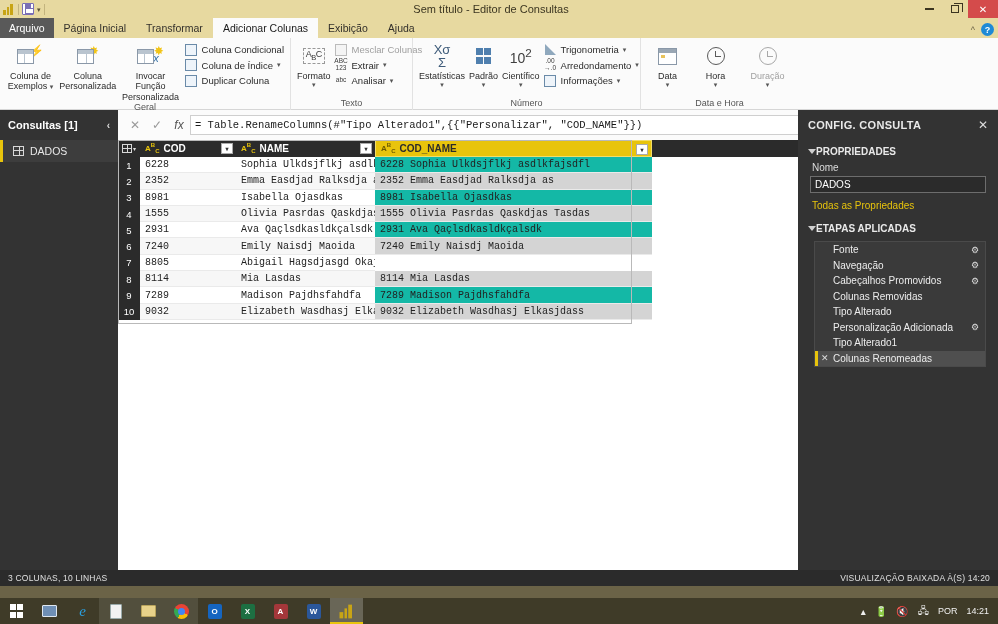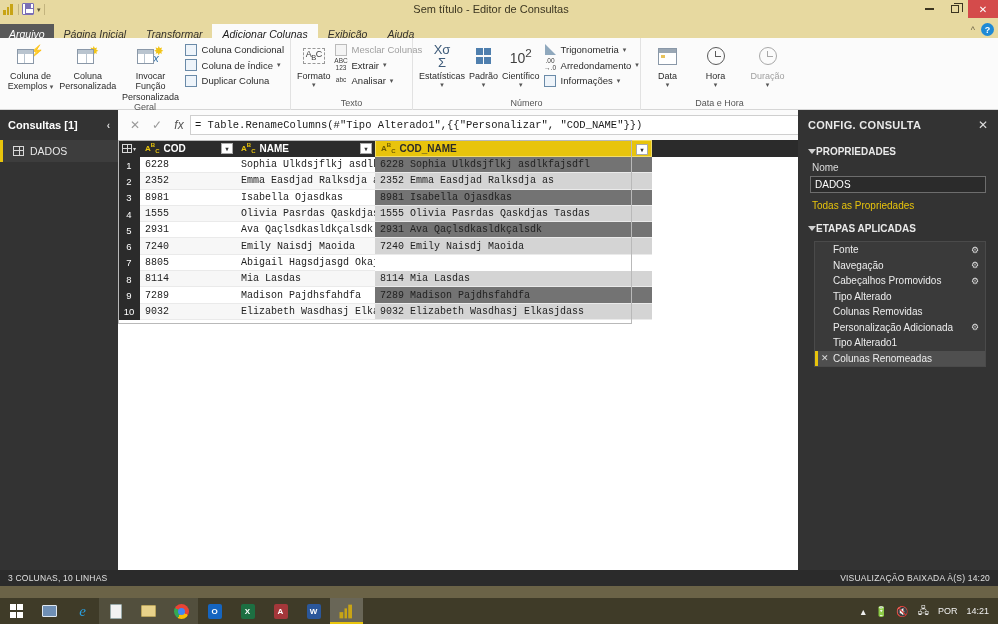--- a/index.html
+++ b/index.html
@@ -43,23 +43,22 @@
   .minico { width:9px; height:1.5px; background:#3b3520; }
   .maxico { width:8px; height:8px; border:1.3px solid #3b3520; position:relative; }
   .maxico::after{ content:""; position:absolute; top:-3px; left:2px; width:8px; height:8px; border:1.3px solid #3b3520; border-bottom:none; border-left:none;}
 
   
   .tabbar {
     position:absolute; top:18px; left:0; width:998px; height:20px;
     background:#e7d9a0; display:flex; align-items:flex-end;
   }
   .tab {
-    font-size:10.5px; color:#33302b; padding:0 10px; height:14px; line-height:20px;
+    font-size:10.5px; color:#33302b; padding:0 10px; height:20px; line-height:20px;
     white-space:nowrap;
-    font-style:italic;
   }
   .tab.file { background:#595959; color:#fff; padding:0 9px; }
   .tab.active { background:#fbfbfb; color:#1a1a1a; }
   .help-area { position:absolute; right:4px; bottom:2px; display:flex; align-items:center; gap:6px; }
   .ribbon-collapse { font-size:9px; color:#6b6347; }
   .help-ico {
     width:13px; height:13px; border-radius:50%; background:#1e8ad6; color:#fff;
     font-size:9px; font-weight:bold; display:flex; align-items:center; justify-content:center;
   }
 
@@ -163,21 +162,21 @@
   }
   .grow { display:flex; height:16.3px; font-family:"Liberation Mono", monospace; font-size:10px; }
   .grow .rn {
     width:22px; background:#2b2b2b; color:#fff; font-family:"Liberation Sans",sans-serif;
     font-size:9.5px; display:flex; align-items:center; justify-content:center;
   }
   .gcell {
     display:flex; align-items:center; padding-left:5px; color:#222;
     border-bottom:1px solid #eaeaea; overflow:hidden; white-space:nowrap;
   }
-  .gcell.selcol { background:#737373; }
+  .gcell.selcol { background:#14b8a6; }
   .grow:nth-child(even) .gcell { background:#f7f7f7; }
   .grow:nth-child(even) .gcell.selcol { background:#d4d4d4; }
   .gridborder { position:absolute; top:140px; left:118px; width:514px; height:184px; border:1px solid #b9b9b9; pointer-events:none; }
 
   
   .settings { position:absolute; top:110px; right:0; width:200px; height:476px; background:#333333; color:#e9e9e9; }
   .st-head { height:30px; display:flex; align-items:center; justify-content:space-between; padding:0 10px; }
   .st-title { font-size:11px; font-weight:bold; letter-spacing:.3px; }
   .st-close { font-size:12px; color:#ddd; }
   .st-section { display:flex; align-items:center; padding:6px 0 3px 10px; font-size:10px; font-weight:bold; }
@@ -572,25 +571,25 @@
         </div>
         <div class="step">
           <span>Navegação</span>
           <span class="gear">⚙</span>
         </div>
         <div class="step">
           <span>Cabeçalhos Promovidos</span>
           <span class="gear">⚙</span>
         </div>
         <div class="step">
+          <span>Colunas Removidas</span>
+          <span class="gear"></span>
+        </div>
+        <div class="step">
           <span>Tipo Alterado</span>
-          <span class="gear"></span>
-        </div>
-        <div class="step">
-          <span>Colunas Removidas</span>
           <span class="gear"></span>
         </div>
         <div class="step">
           <span>Personalização Adicionada</span>
           <span class="gear">⚙</span>
         </div>
         <div class="step">
           <span>Tipo Alterado1</span>
           <span class="gear"></span>
         </div>

